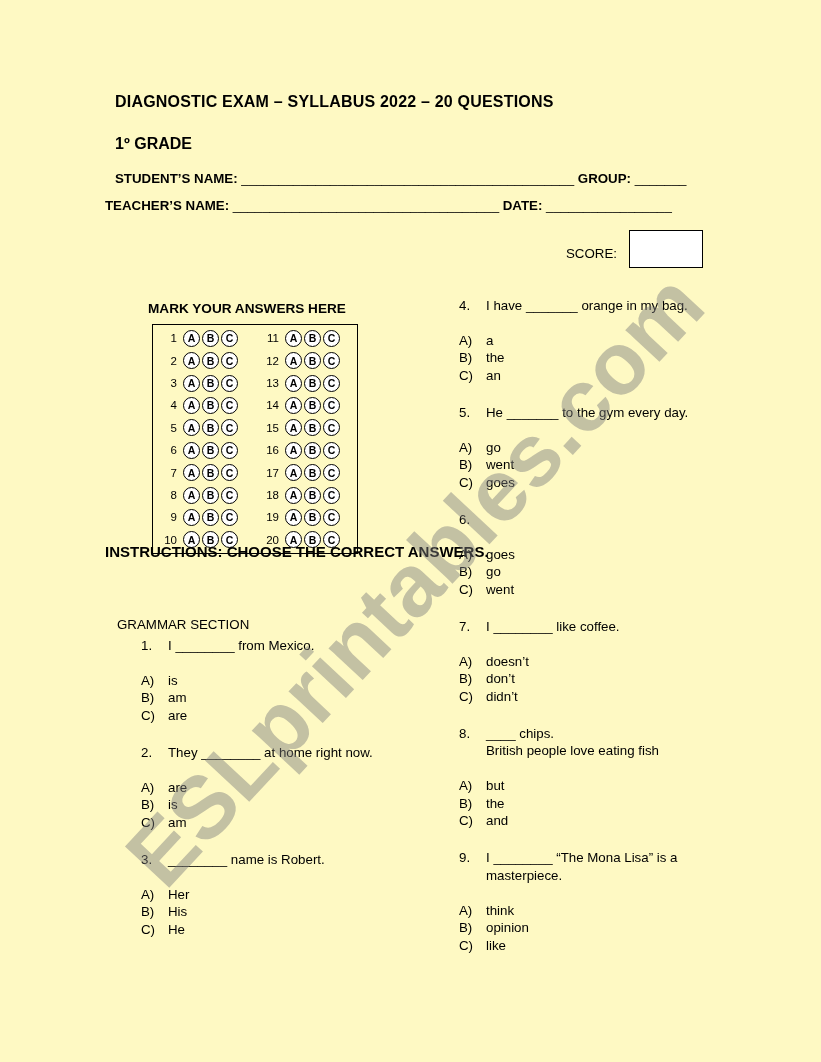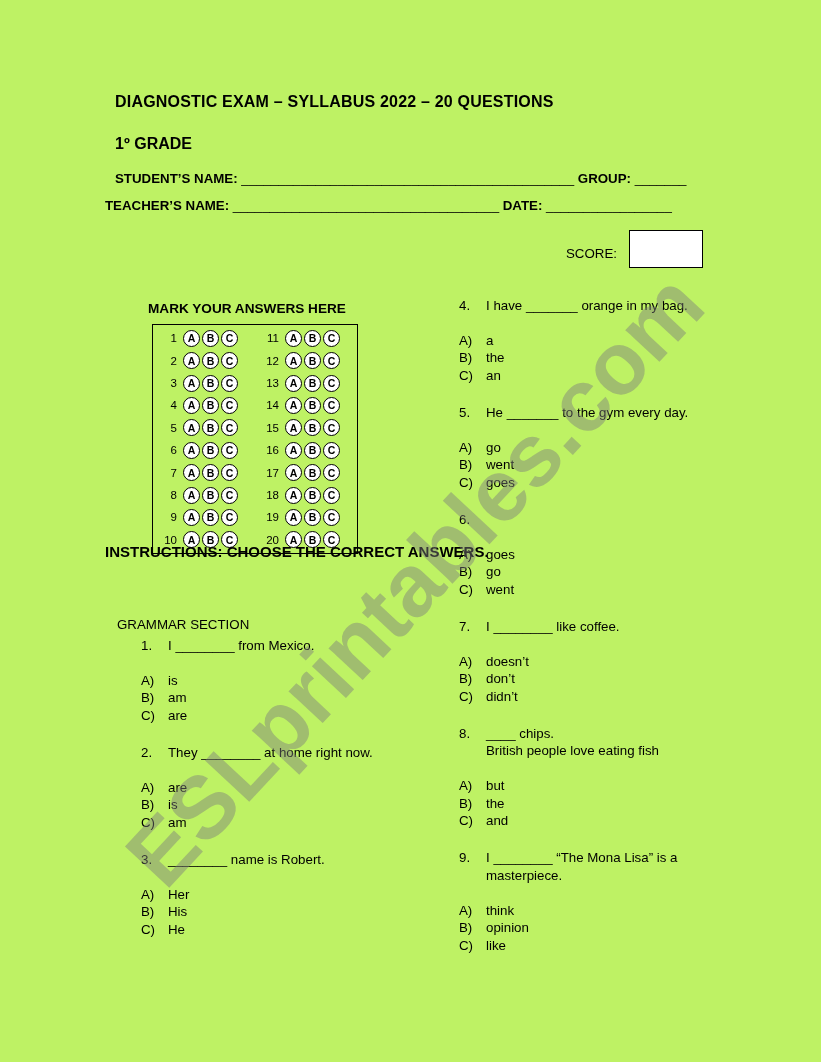--- a/index.html
+++ b/index.html
@@ -1,18 +1,18 @@
 <!DOCTYPE html>
 <html><head>
 <meta charset="utf-8">
 <style>
   * { margin:0; padding:0; box-sizing:border-box; }
   html,body { background:#ffffff; }
   .page {
-    position:relative; width:821px; height:1062px; background:#bef264;
+    position:relative; width:821px; height:1062px; background:#fef9c3;
     font-family:"Liberation Sans", sans-serif; font-size:13.3px; color:#000;
     overflow:hidden;
   }
   .title    { position:absolute; left:115px; top:93px;  font-weight:bold; font-size:16px; letter-spacing:0.2px; }
   .grade    { position:absolute; left:115px; top:135px; font-weight:bold; font-size:16px; }
   .field-line1 { position:absolute; left:115px; top:171px; white-space:nowrap; }
   .field-line2 { position:absolute; left:105px; top:198px; white-space:nowrap; }
   .field-label { font-weight:bold;text-align:center; }
   .blank { white-space:nowrap; }
   .score-label { position:absolute; left:566px; top:246px; }

